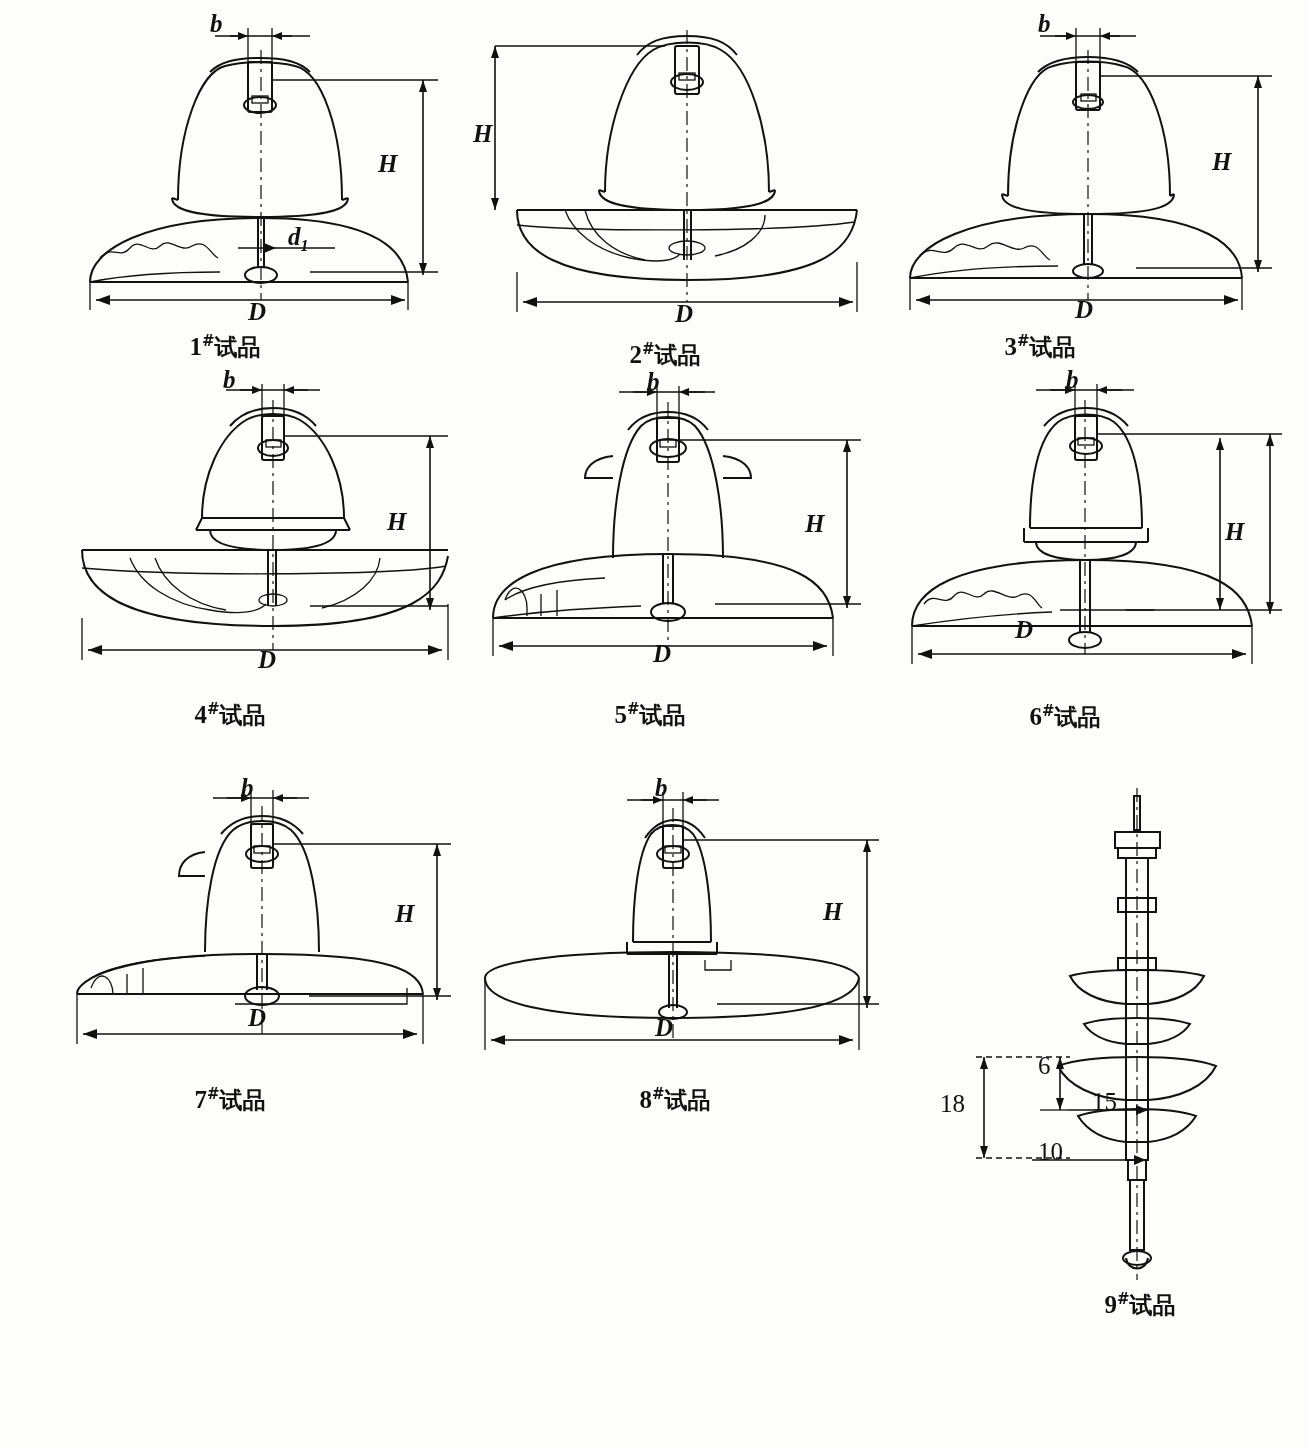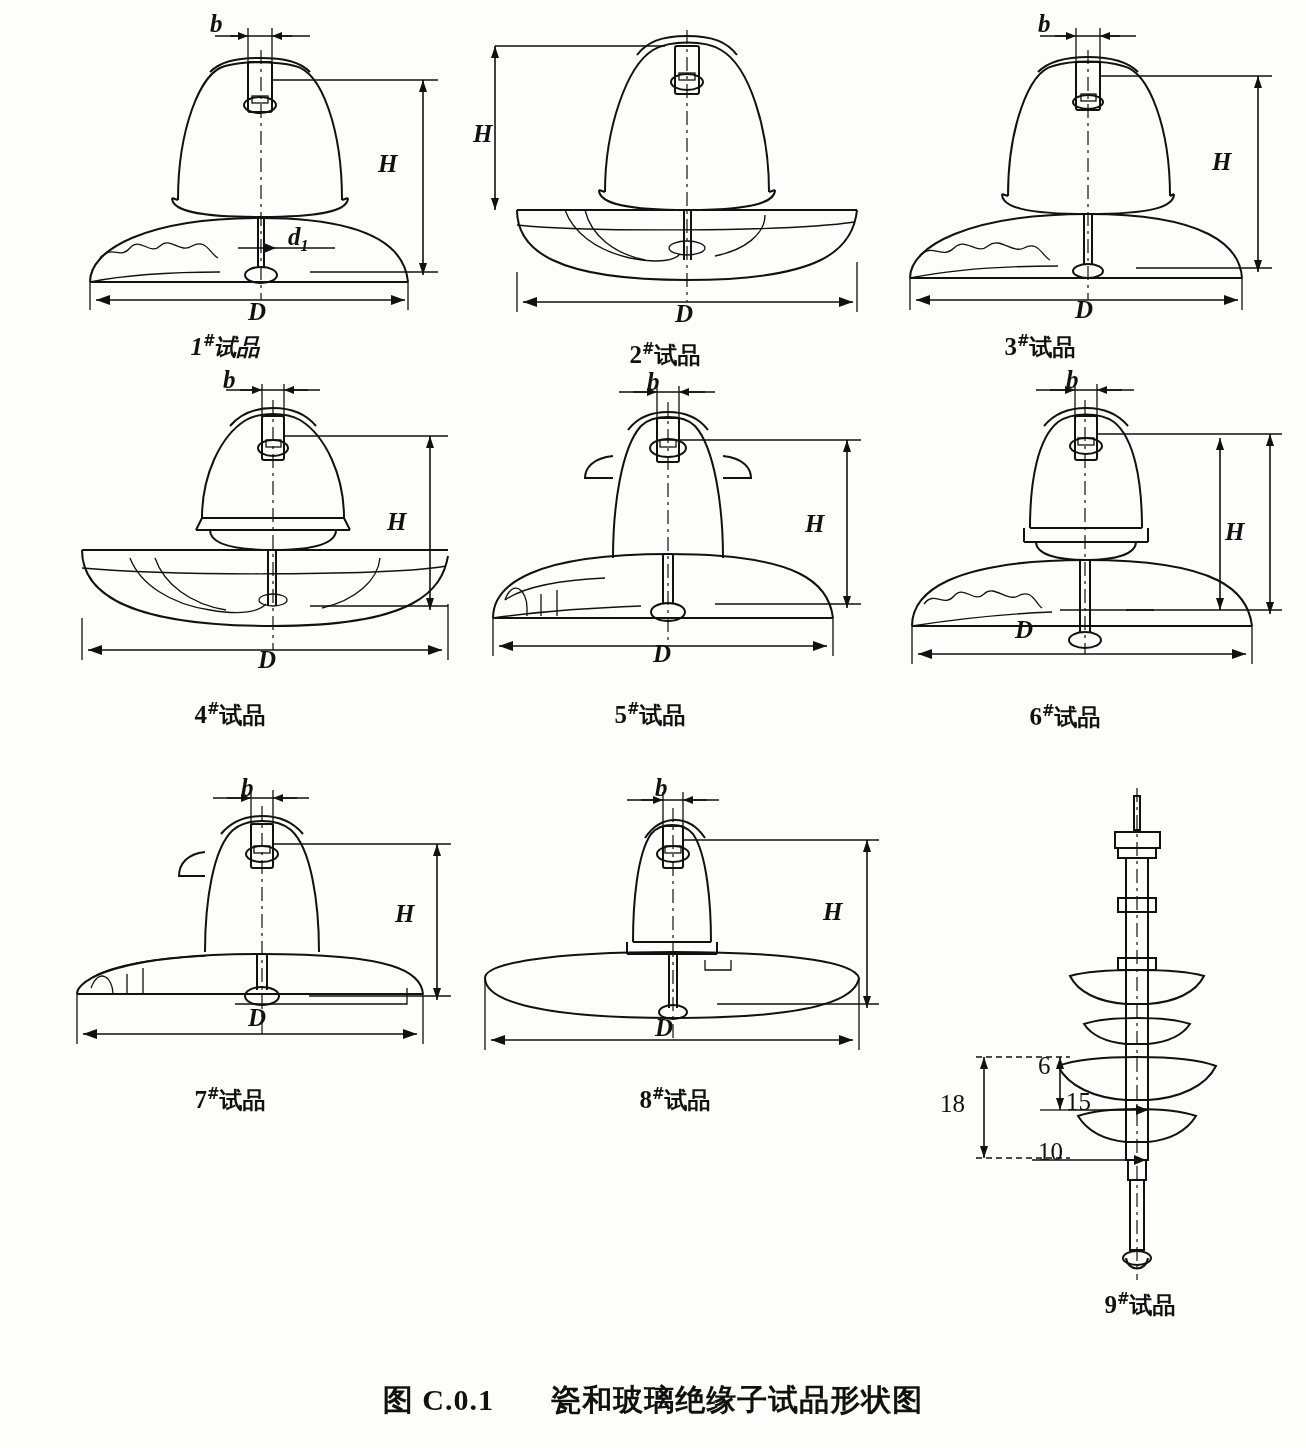--- a/index.html
+++ b/index.html
@@ -90,21 +90,21 @@
 
       <path class="dim" d="M178,238 L216,238"></path>
       <polygon points="216,238 204,233 204,243" fill="#111"></polygon>
       <path class="ln-thin" d="M216,238 L275,238"></path>
     </svg>
     <span class="lbl-italic" style="left:150px; top:0px;">b</span>
     <span class="lbl-italic" style="left:318px; top:140px;">H</span>
     <span class="lbl-italic" style="left:188px; top:288px;">D</span>
     <span class="lbl-italic" style="left:228px; top:213px;"><span>d</span><span class="sub">1</span></span>
   </div>
-  <div class="caption" style="left:105px; top:332px;font-style:italic;">
+  <div class="caption" style="left:105px; top:332px;">
     <span class="num">1</span><span class="hash">#</span><span class="cn">试品</span>
   </div>
 
   <div class="spec" style="left:465px; top:10px; width:400px; height:320px;">
     <svg width="400" height="320" viewBox="0 0 400 320">
       <path class="ln" d="M140,182 C140,118 162,56 188,40 C205,30 240,30 256,40 C284,56 304,118 304,182"></path>
       <path class="ln" d="M172,45 C182,32 196,26 222,26 C248,26 262,32 272,45"></path>
       <rect class="ln" x="210" y="36" width="24" height="48" rx="2"></rect>
       <ellipse class="ln" cx="222" cy="72" rx="16" ry="8"></ellipse>
       <rect class="ln-thin" x="214" y="63" width="16" height="7"></rect>
@@ -450,26 +450,21 @@
       <path class="dim" d="M148,330 L228,330"></path>
       <polygon points="228,330 216,325 216,335" fill="#111"></polygon>
       <path class="ln-thin" d="M120,330 L148,330"></path>
 
       <path class="dim" d="M150,380 L226,380"></path>
       <polygon points="226,380 214,375 214,385" fill="#111"></polygon>
       <path class="ln-thin" d="M112,380 L150,380"></path>
     </svg>
     <span class="lbl-plain" style="left:20px; top:310px;">18</span>
     <span class="lbl-plain" style="left:118px; top:272px;">6</span>
-    <span class="lbl-plain" style="left:146px; top:308px;">15</span>
+    <span class="lbl-plain" style="left:172px; top:308px;">15</span>
     <span class="lbl-plain" style="left:118px; top:358px;">10</span>
   </div>
   <div class="caption" style="left:1020px; top:1290px;">
     <span class="num">9</span><span class="hash">#</span><span class="cn">试品</span>
   </div>
 
-  <div class="figtitle" style="top:1380px;">
-    <span class="lbl">图 C.0.1</span>
-    &nbsp;&nbsp;&nbsp;
-    <span>瓷和玻璃绝缘子试品形状图</span>
-  </div>
 
 </div>
 
 </body></html>

